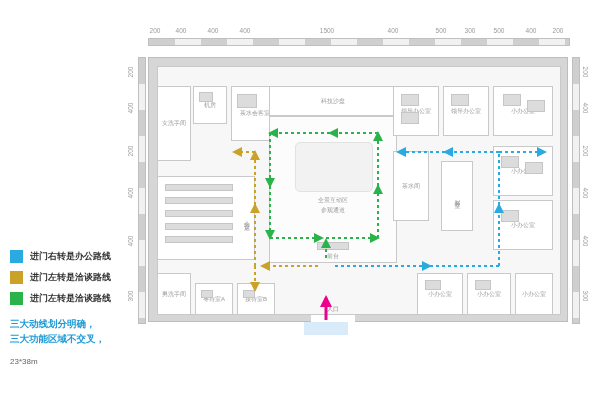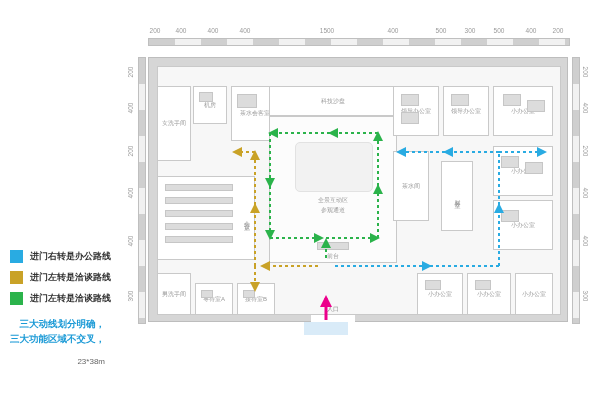--- a/index.html
+++ b/index.html
@@ -39,21 +39,21 @@
   .rt-blue{stroke:#29abe2;}
   .rt-gold{stroke:#c9a227;}
   .rt-green{stroke:#2bb34b;}
   .rt-pink{stroke:#ec008c;stroke-width:3;stroke-dasharray:none;}
 
   
   .legend{position:absolute;left:10px;top:250px;}
   .legend-row{display:flex;align-items:center;margin-bottom:8px;}
   .swatch{width:13px;height:13px;display:inline-block;margin-right:7px;}
   .legend-label{font-size:9px;color:#333;font-weight:bold;}
-  .caption{position:absolute;left:10px;top:316px;font-weight:bold;font-size:9.5px;line-height:15px;text-align:right;}
+  .caption{position:absolute;left:10px;top:316px;font-weight:bold;font-size:9.5px;line-height:15px;}
   .caption .size{font-weight:normal;font-size:8px;color:#666;margin-top:8px;}
 </style>
 </head>
 <body>
 
 <div class="canvas">
 
   <div class="ruler-h"></div>
   <div class="ruler-v" style="left:138px;"></div>
   <div class="ruler-v" style="left:572px;"></div>

